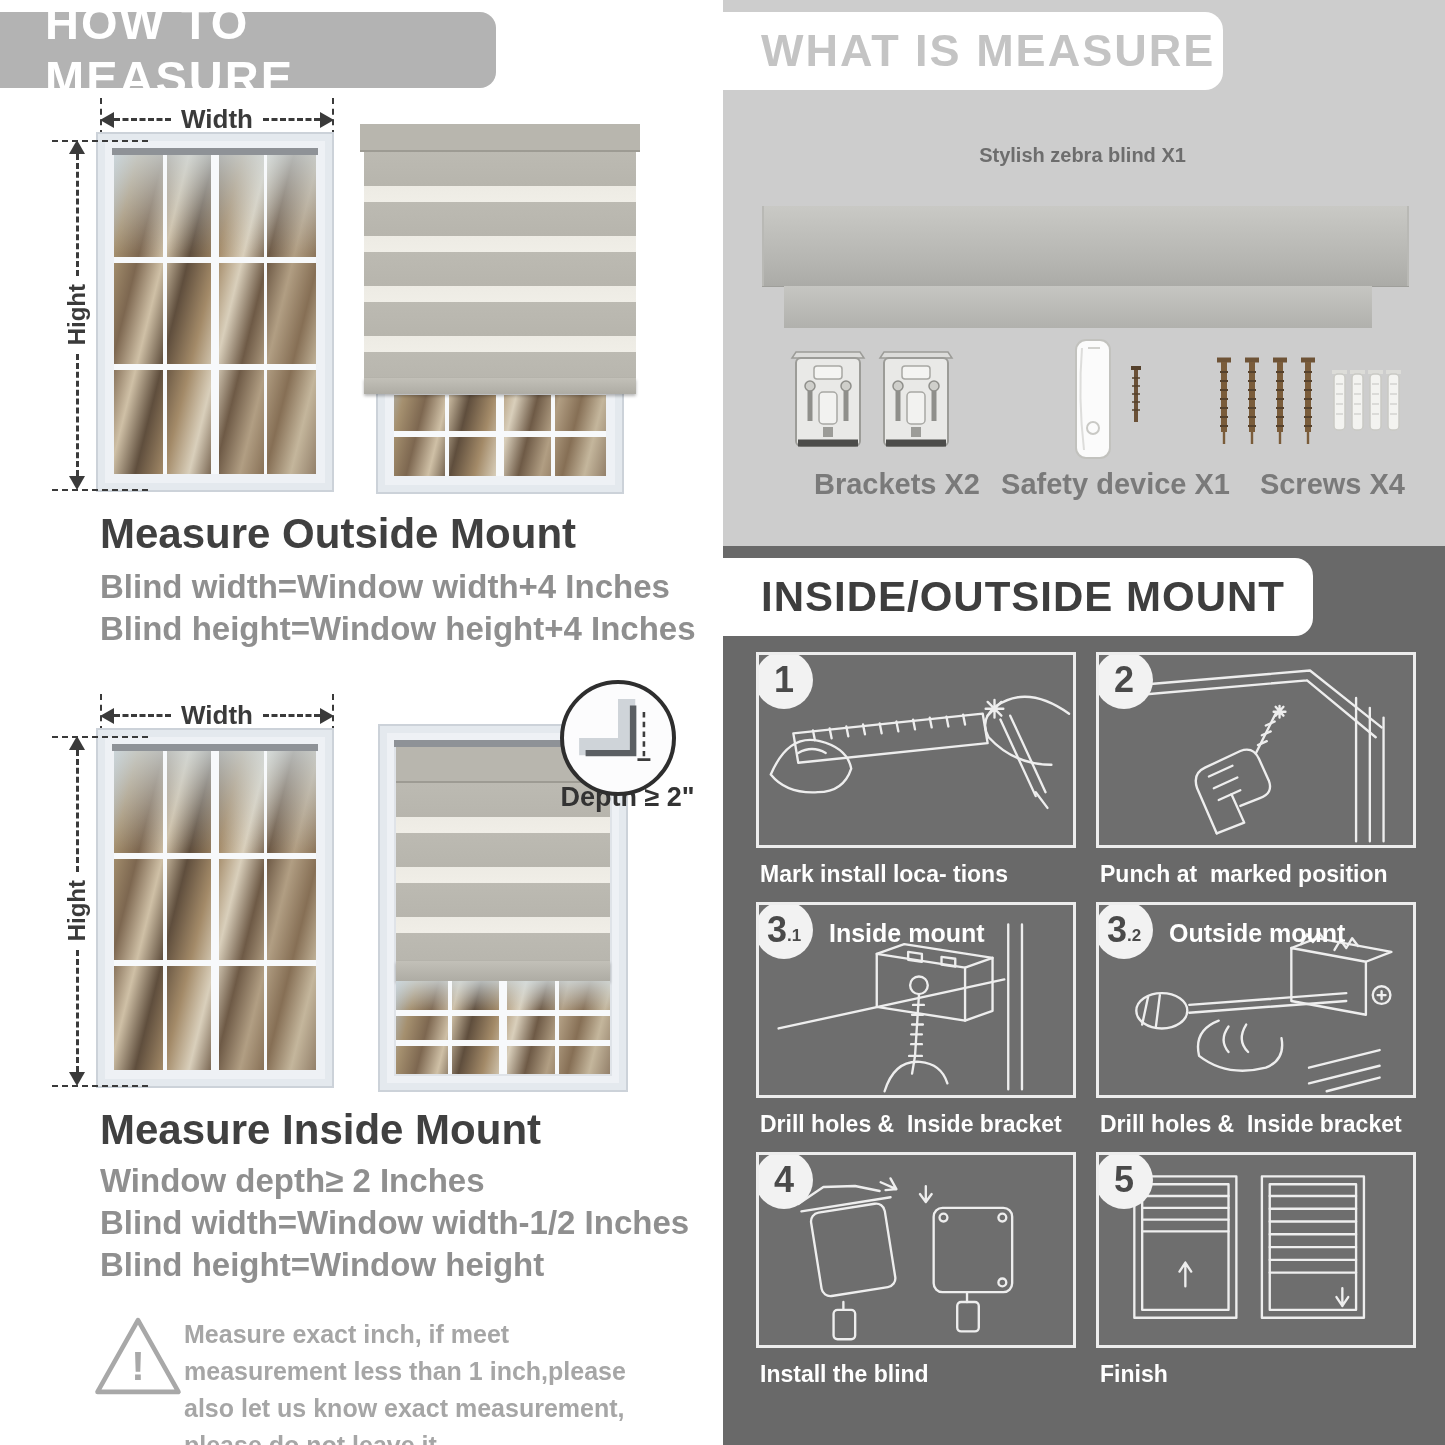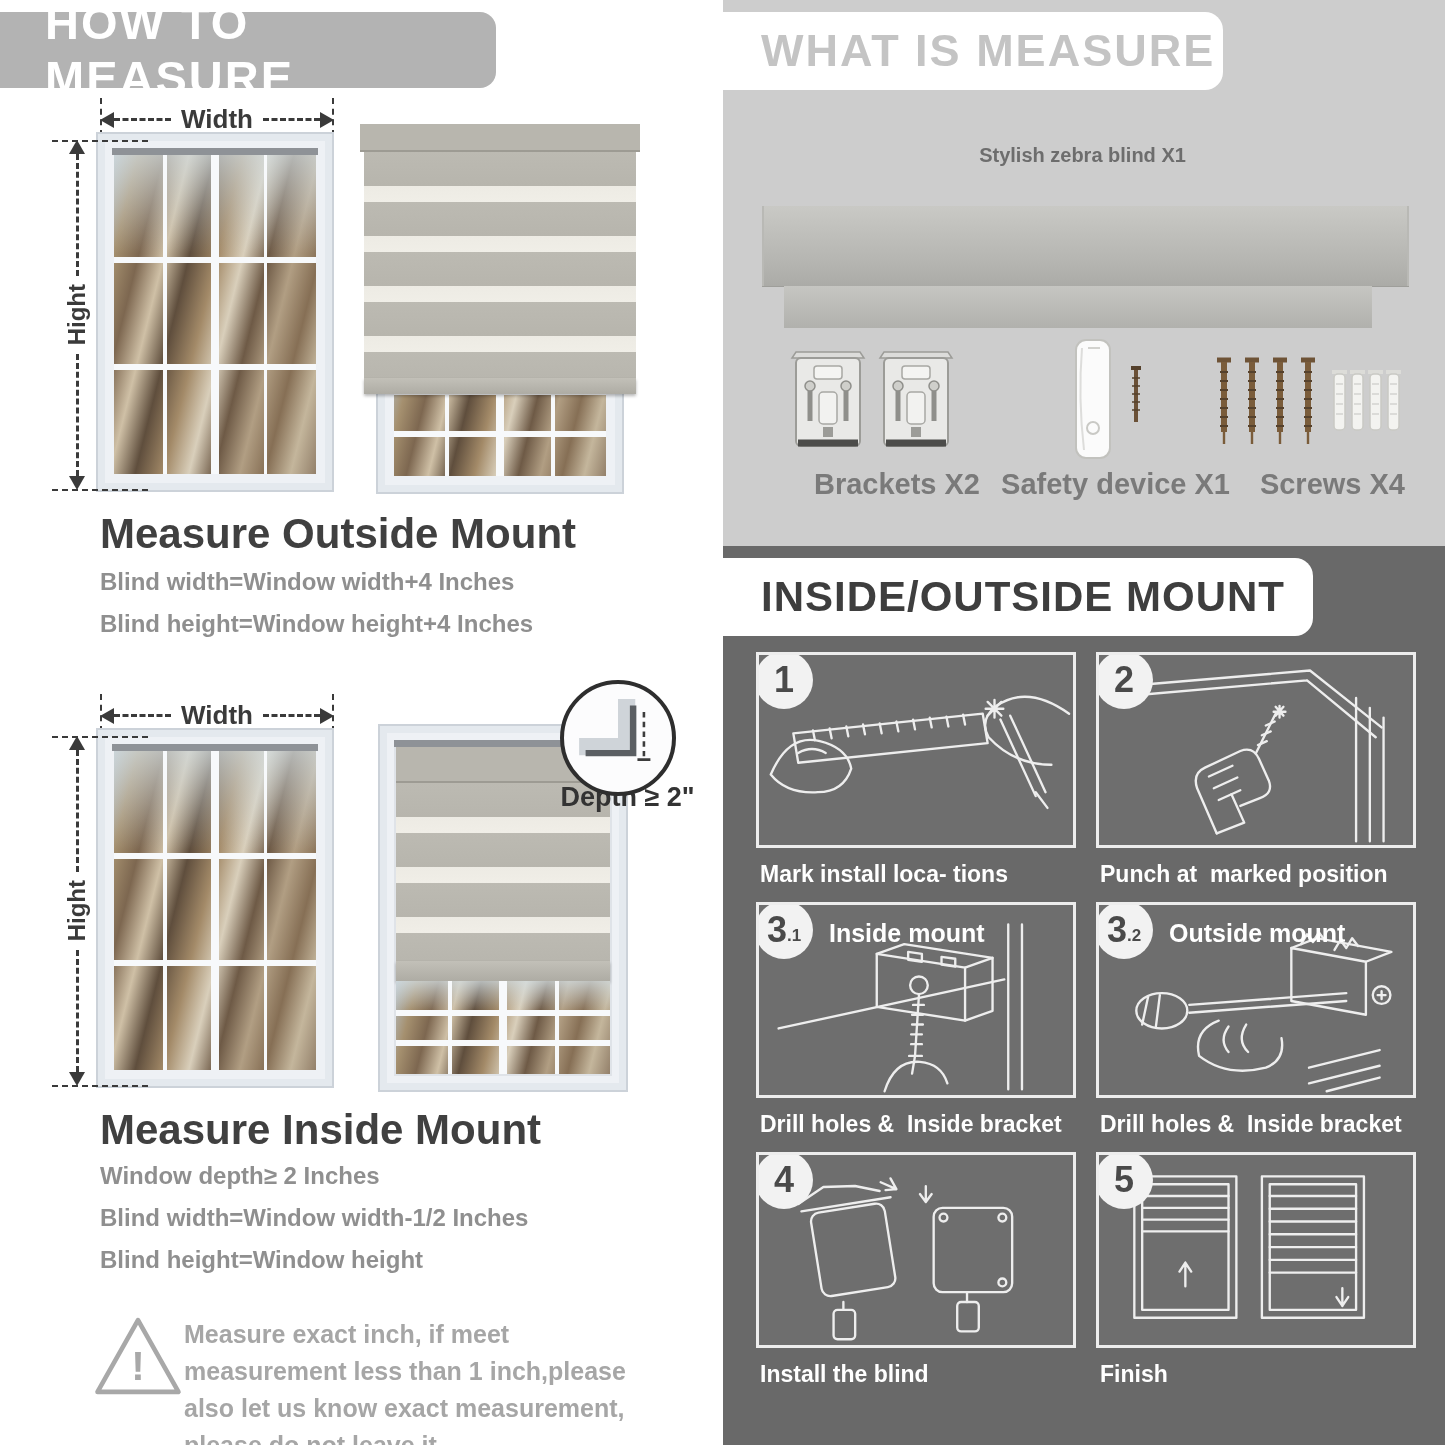--- a/index.html
+++ b/index.html
@@ -5,21 +5,21 @@
   html,body{margin:0;padding:0;background:#ffffff;}
   #canvas{position:relative;width:1445px;height:1445px;background:#ffffff;overflow:hidden;
           font-family:"Liberation Sans", sans-serif;}
   .abs{position:absolute;}
 
   
   .hdr-left{left:0;top:12px;width:496px;height:76px;background:#b3b3b3;border-radius:0 16px 16px 0;
             display:flex;align-items:center;padding-left:45px;box-sizing:border-box;
             color:#ffffff;font-size:47px;font-weight:bold;letter-spacing:2px;}
   .mheading{font-size:42px;font-weight:bold;color:#404040;}
-  .mline{font-size:24px;font-weight:bold;color:#8f8f8f;}
+  .mline{font-size:33px;font-weight:bold;color:#8f8f8f;}
 
   .winframe{position:absolute;background:#eef1f5;border:2px solid #ccd2d9;
             box-shadow:inset 0 0 0 7px #e4e9ee;box-sizing:border-box;}
   .panes{position:absolute;inset:16px;}
   .topstrip{position:absolute;left:14px;right:14px;top:14px;height:7px;background:#8e9297;z-index:2;}
   .photo{background-image:
     linear-gradient(to right,
       transparent 0,transparent calc(25% - 2px),
       #f7f9fb calc(25% - 2px),#f7f9fb calc(25% + 2px),
       transparent calc(25% + 2px),transparent calc(50% - 4px),

